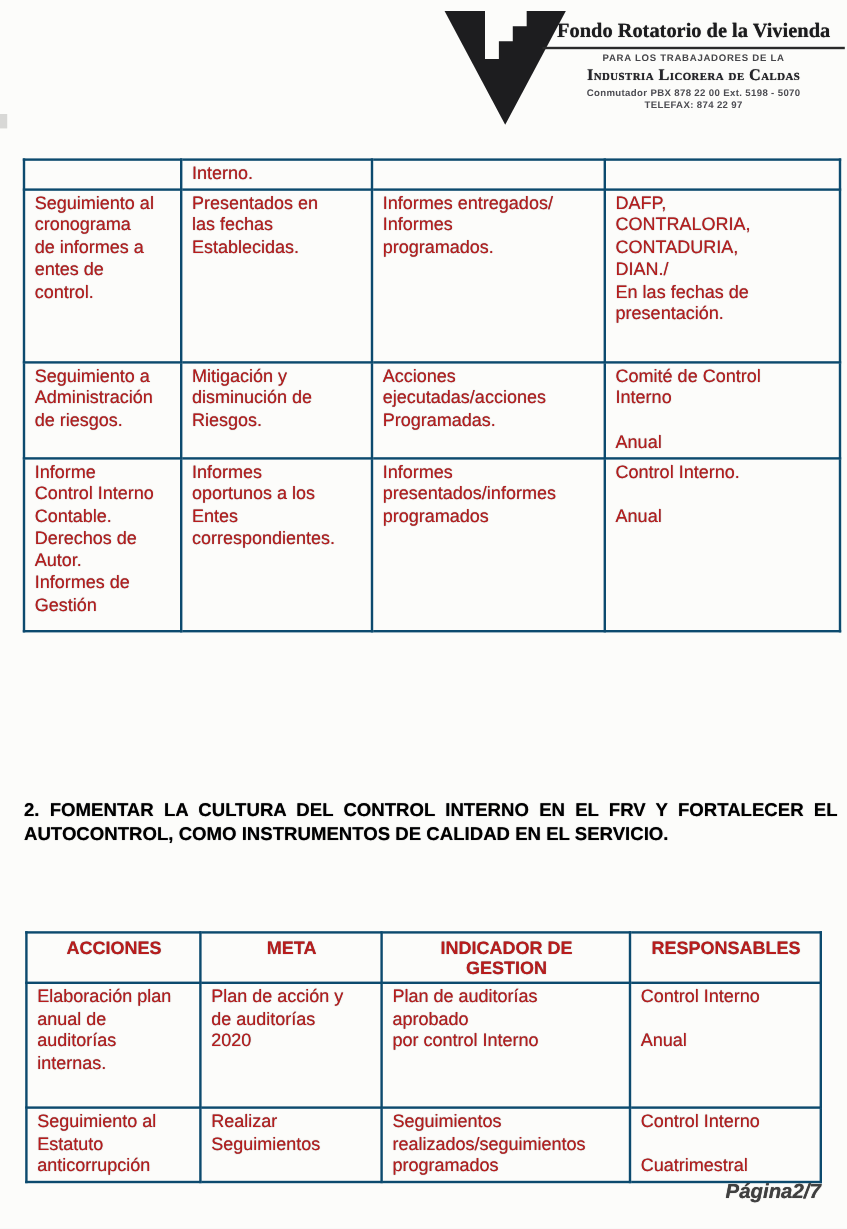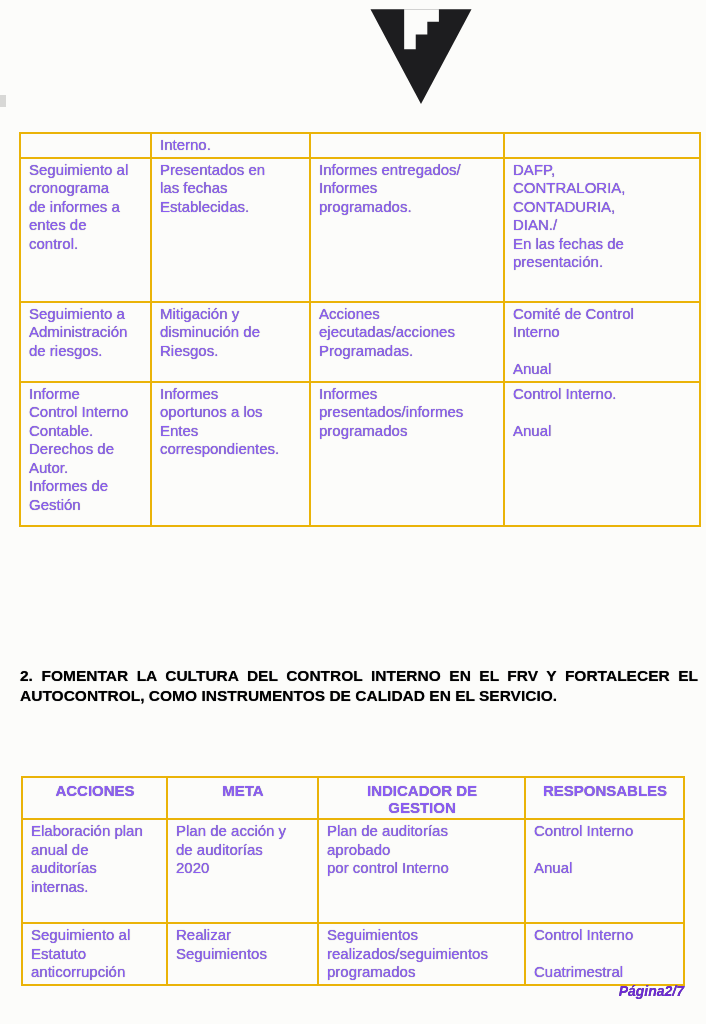--- a/index.html
+++ b/index.html
@@ -49,63 +49,70 @@
   .scan-artifact{
     position:absolute;left:0;top:95px;width:6px;height:12px;
     background:#c9c9c6;opacity:.7;
   }
   
   table{
     border-collapse:collapse;table-layout:fixed;
     position:absolute;
   }
   td,th{
-    border:2px solid #eab308;
+    border:2px solid #0c4a6e;
     vertical-align:top;
     padding:2px 7px 2px 8px;
     font-size:15px;line-height:18.5px;
     white-space:pre-line;
-    color:#8b5cf6;
+    color:#b91c1c;
     text-shadow:0 0 .7px rgba(70,70,75,.85);
     overflow:hidden;
   }
   #table1{left:19px;top:132px;width:680px;}
   #table2{left:21px;top:776px;width:662px;}
   #table2 th{
     text-align:center;font-weight:700;
     font-size:15px;line-height:17px;
     padding-top:4px;
   }
   
   .section-heading{
     position:absolute;left:20px;top:666px;width:678px;
     font-size:15.5px;font-weight:700;line-height:20px;
     text-align:justify;color:#000000;
     text-shadow:0 0 .7px rgba(60,60,65,.9);
   }
   
   .page-footer{
     position:absolute;right:22px;top:983px;
-    font-size:14px;font-weight:700;font-style:italic;
-    color:#6d28d9;
+    font-size:17px;font-weight:700;font-style:italic;
+    color:#404040;
     text-shadow:0 0 .6px #444;
   }
 </style>
 </head>
 <body>
 
 <div class="page">
 
   <div class="logo">
     <svg viewBox="0 0 100 95" width="106" height="100">
       <polygon points="2,3 98,3 50,93" fill="#1d1d1f"></polygon>
       <polygon points="34,3 34,41 45,41 45,27 56,27 56,15 67,15 67,3" fill="#fcfcfa"></polygon>
     </svg>
   </div>
 
+  <div class="header-text">
+    <div class="org-name">Fondo Rotatorio de la Vivienda</div>
+    <div class="tagline1">PARA LOS TRABAJADORES DE LA</div>
+    <div class="tagline2">Industria Licorera de Caldas</div>
+    <div class="phone-line">Conmutador PBX 878 22 00 Ext. 5198 - 5070</div>
+    <div class="fax-line">TELEFAX: 874 22 97</div>
+  </div>
 
   <div class="scan-artifact"></div>
 
   <table id="table1">
     <colgroup>
       <col style="width:131px">
         <col style="width:159px">
         <col style="width:194px">
         <col style="width:196px">
     </colgroup>

